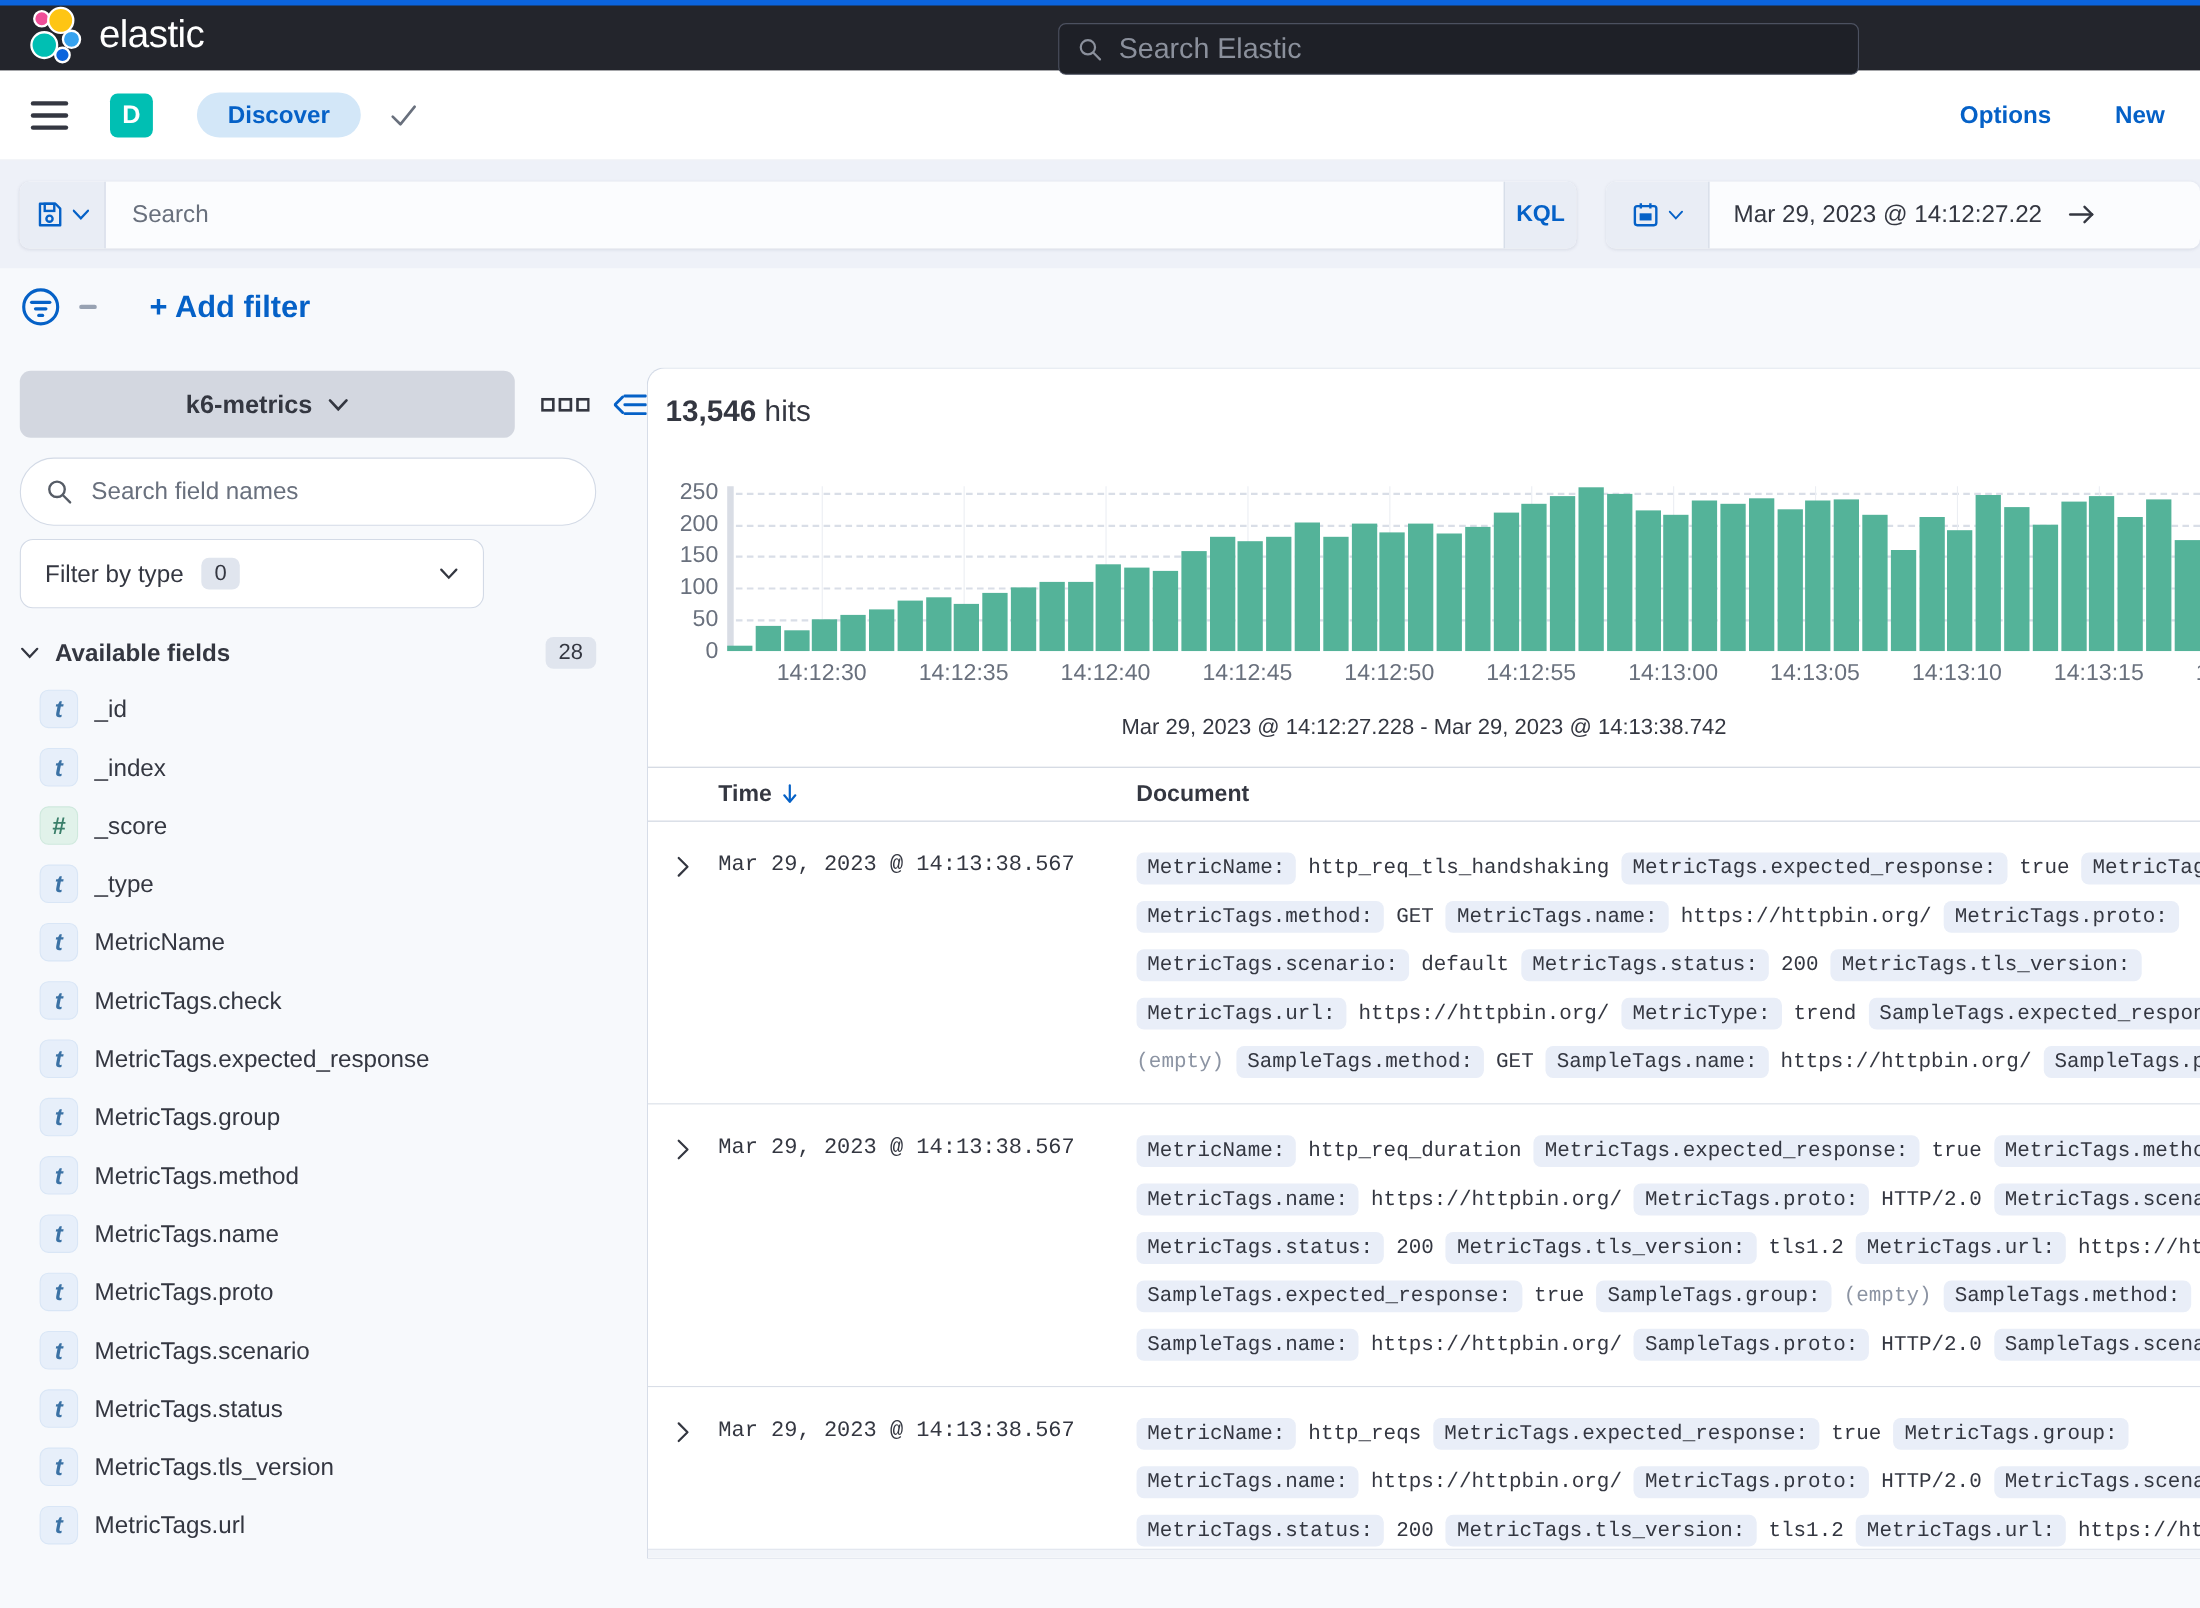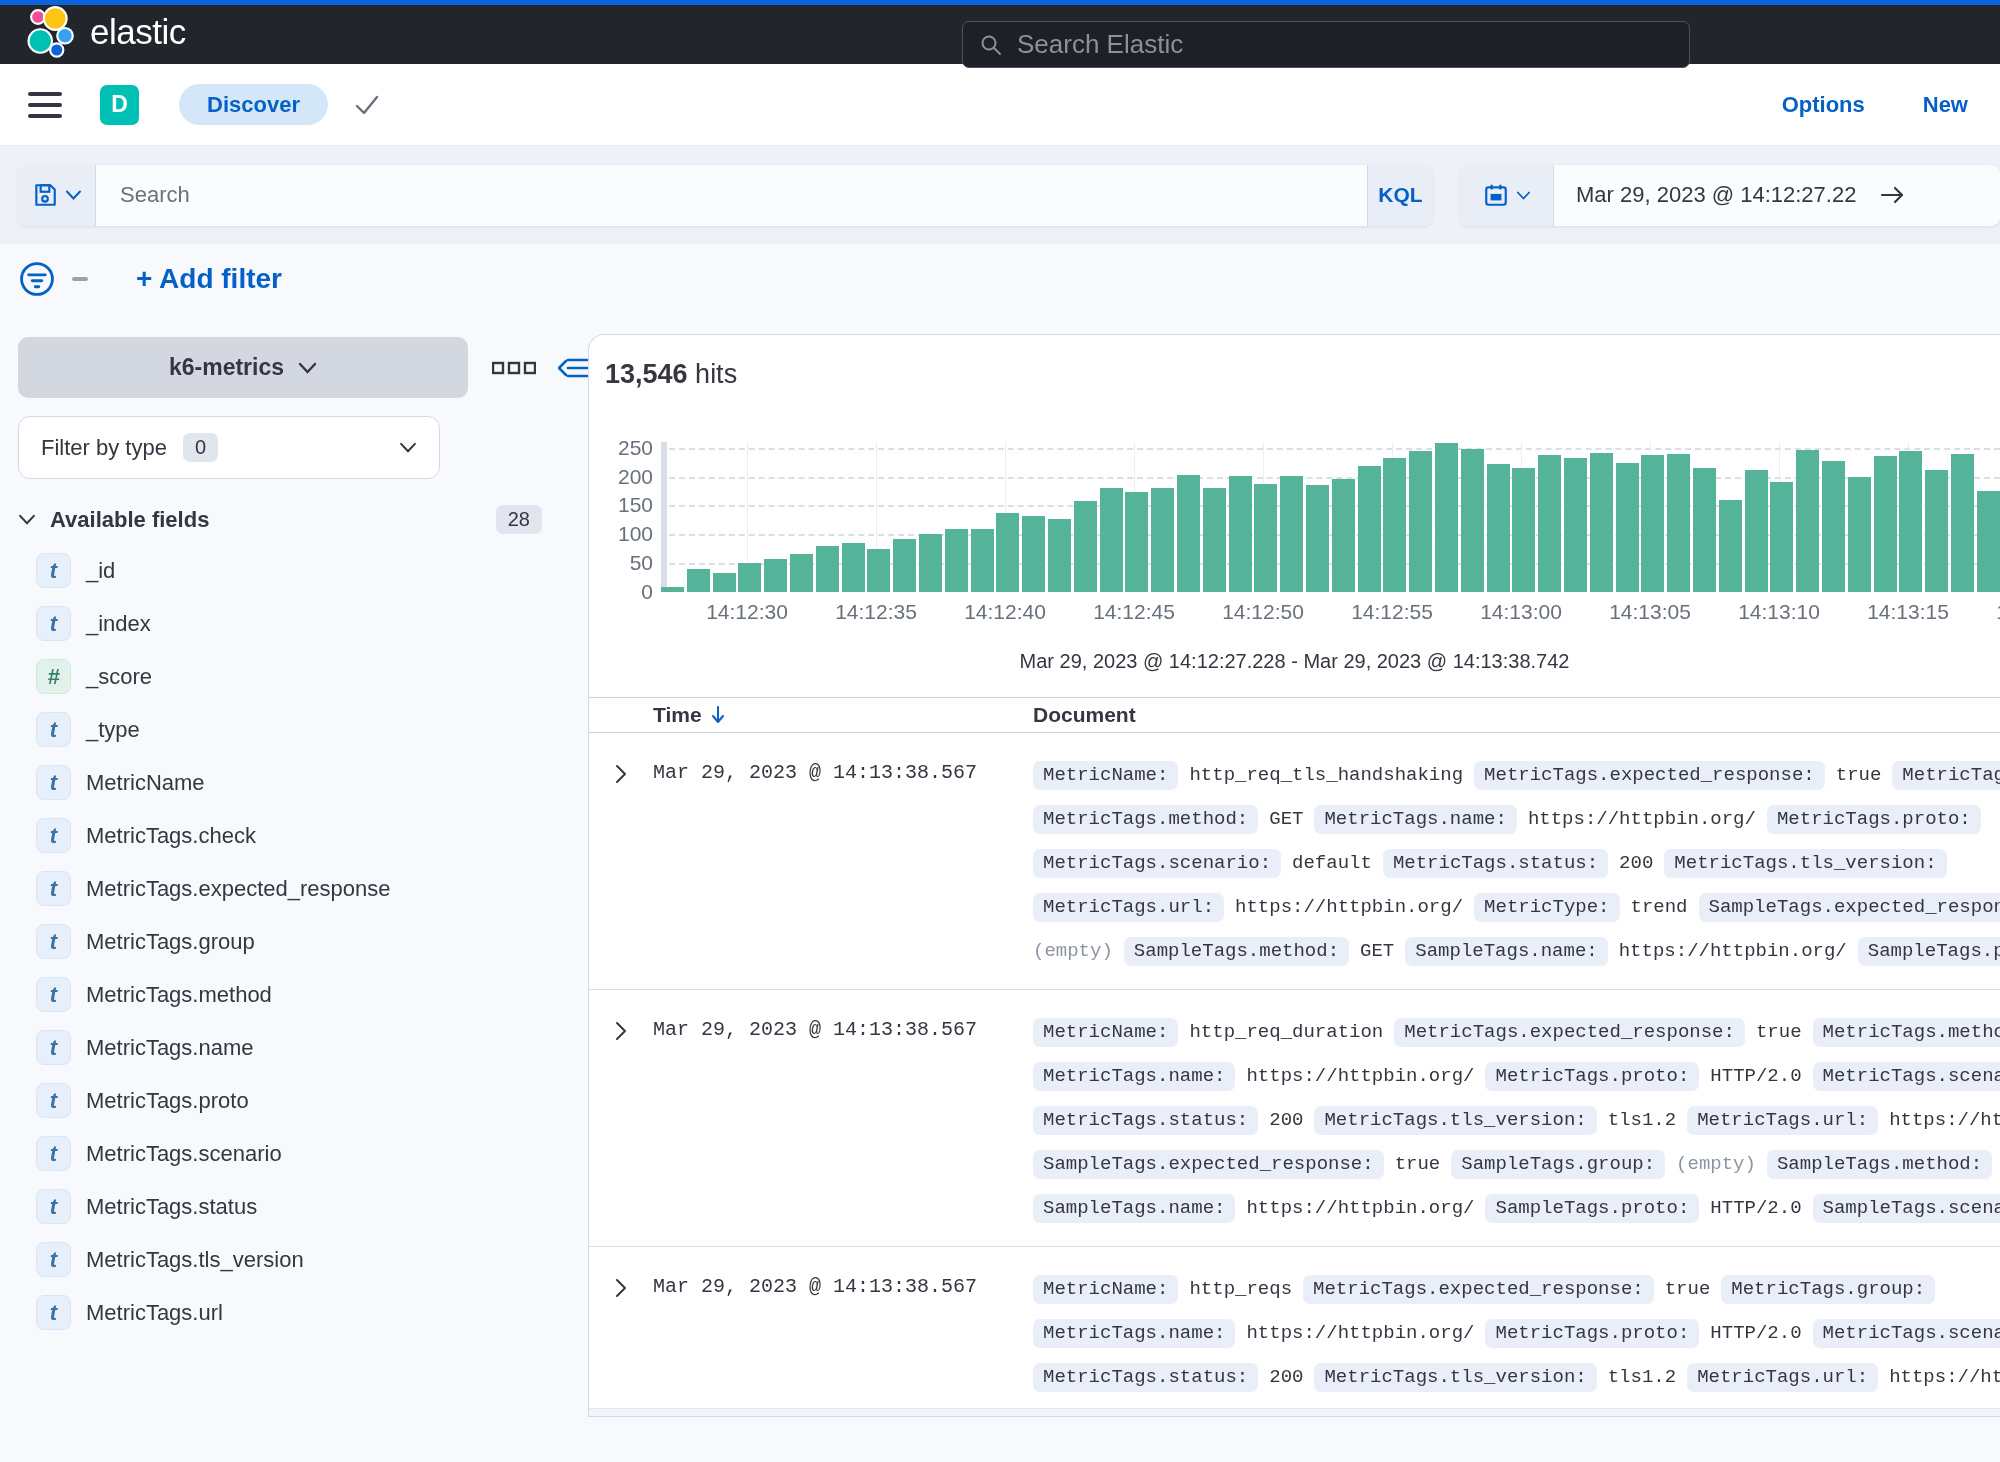--- a/index.html
+++ b/index.html
@@ -89,21 +89,21 @@
   .plot { flex:1; margin-left:8px; position:relative; height:150px; overflow:hidden; }
   .axis-band { position:absolute; left:0; top:-4px; bottom:0; width:6px; background:#d9dde5; }
   .hgrid { position:absolute; left:8px; right:0; border-top:2px dashed #d9dee7; }
   .vgrid { position:absolute; top:-8px; bottom:0; width:1px; background:#eceef3; }
   .bar { position:absolute; bottom:0; width:23px; background:#54b399; }
   .xlabels { position:relative; height:34px; margin-left:72px; overflow:hidden; margin-top:8px; }
   .xlabels div { position:absolute; transform:translateX(-50%); font-size:21px; color:#69707d; white-space:nowrap; }
   .range-label { text-align:center; font-size:20px; color:#343741; margin-top:16px; }
 
   .doc-table { margin-top:24px; }
-  .thead { display:flex; border-top:1px solid #ccd3de; border-bottom:1px solid #ccd3de; height:36px; align-items:center; }
+  .thead { display:flex; border-top:1px solid #ccd3de; border-bottom:1px solid #ccd3de; height:50px; align-items:center; }
   .col-expand { width:64px; flex-shrink:0; display:flex; justify-content:center; }
   .col-time { width:380px; flex-shrink:0; }
   .thead .col-time { font-weight:700; font-size:21px; display:flex; align-items:center; gap:8px; }
   .thead .col-doc { font-weight:700; font-size:21px; }
   .col-doc { flex:1; overflow:hidden; }
   .trow { display:flex; border-bottom:1px solid #d9dee7; padding:20px 0 16px 0; }
   .trow .col-expand { padding-top:10px; }
   .trow .col-time { font-family:"Liberation Mono", monospace; font-size:20px; padding-top:8px; white-space:nowrap; }
   .doc-line { height:44px; display:flex; align-items:center; gap:11px; white-space:nowrap; }
   .pill { background:#e9eef8; border-radius:7px; padding:3px 10px 4px 10px;
@@ -221,20 +221,27 @@
         </svg>
         <svg width="30" height="24" viewBox="0 0 30 24">
           <line x1="10" y1="4" x2="29" y2="4" stroke="#0561c7" stroke-width="2.6" stroke-linecap="round"></line>
           <line x1="10" y1="12" x2="29" y2="12" stroke="#0561c7" stroke-width="2.6" stroke-linecap="round"></line>
           <line x1="10" y1="20" x2="29" y2="20" stroke="#0561c7" stroke-width="2.6" stroke-linecap="round"></line>
           <polyline points="8,5 1,12 8,19" fill="none" stroke="#0561c7" stroke-width="2.6" stroke-linecap="round" stroke-linejoin="round"></polyline>
         </svg>
       </div>
     </div>
 
+    <div class="field-search">
+      <svg width="26" height="26" viewBox="0 0 24 24">
+        <circle cx="10" cy="10" r="6.5" fill="none" stroke="#565c66" stroke-width="2"></circle>
+        <line x1="15" y1="15" x2="21" y2="21" stroke="#565c66" stroke-width="2" stroke-linecap="round"></line>
+      </svg>
+      <span>Search field names</span>
+    </div>
 
     <div class="filter-type">
       <span class="lbl">Filter by type</span>
       <span class="count-badge">0</span>
       <svg class="chev" width="18" height="11" viewBox="0 0 19 12">
         <polyline points="2,2 9.5,10 17,2" fill="none" stroke="#343741" stroke-width="2.2" stroke-linecap="round"></polyline>
       </svg>
     </div>
 
     <div class="avail-row">

